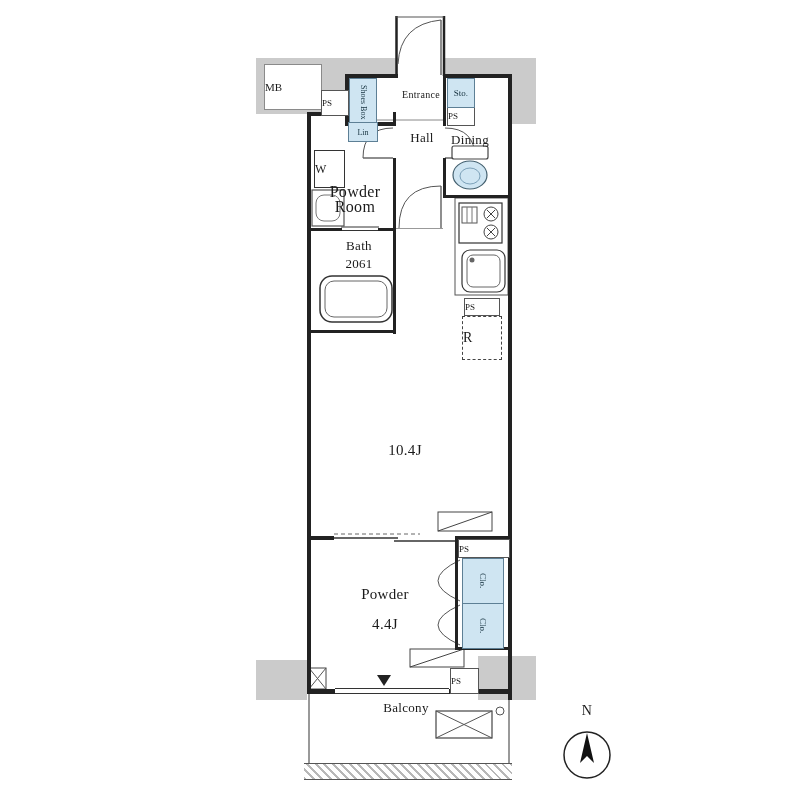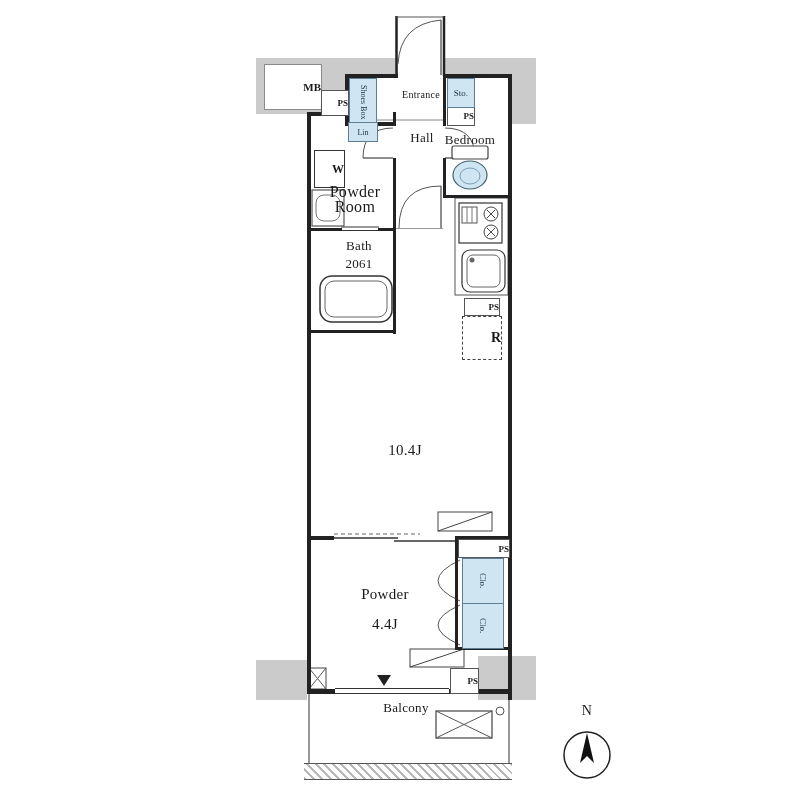--- a/index.html
+++ b/index.html
@@ -4,22 +4,22 @@
 <style>
   html,body{margin:0;padding:0;background:#fff;}
   #stage{position:relative;width:800px;height:800px;background:#ffffff;overflow:hidden;
          font-family:"Liberation Serif",serif;color:#1a1a1a;}
   .gray{position:absolute;background:#cbcbcb;}
   .wall{position:absolute;background:#222222;}
   .bluebox{position:absolute;background:#cfe5f2;border:1px solid #5d7f95;
            display:flex;align-items:center;justify-content:center;
            font-family:"Liberation Serif",serif;color:#16323f;}
   .whitebox{position:absolute;background:#ffffff;border:1px solid #555;
-            display:flex;align-items:center;justify-content:flex-end;
-            font-family:"Liberation Serif",serif;color:#1a1a1a;font-weight:bold;}
+            display:flex;align-items:center;justify-content:flex-start;
+            font-family:"Liberation Serif",serif;color:#1a1a1a;}
   .lbl{position:absolute;font-family:"Liberation Serif",serif;color:#1a1a1a;
        text-align:center;letter-spacing:0.3px;}
   .vtext{writing-mode:vertical-rl;}
   svg{position:absolute;left:0;top:0;}
   .hatch{position:absolute;background:repeating-linear-gradient(45deg,#b8b8b8 0 2px,#ffffff 2px 6px);
          border-top:1.5px solid #555;border-bottom:1.5px solid #555;}
 </style>
 </head>
 <body>
 
@@ -208,21 +208,21 @@
   <div class="whitebox" style="left:314px;top:150px;width:29px;height:36px;border:1.5px solid #333;font-size:12px">
       <span>W</span>
     </div>
 
   <div class="whitebox" style="left:462px;top:316px;width:38px;height:42px;border:1.5px dashed #444;font-size:14px">
       <span>R</span>
     </div>
 
   <div class="lbl" style="left:376px;top:89px;width:90px;font-size:10px">Entrance</div>
   <div class="lbl" style="left:402px;top:130px;width:40px;font-size:13px">Hall</div>
-  <div class="lbl" style="left:438px;top:132px;width:64px;font-size:13px">Bedroom</div>
+  <div class="lbl" style="left:438px;top:132px;width:64px;font-size:13px">Dining</div>
   <div class="lbl" style="left:327px;top:184px;width:56px;font-size:16px;line-height:15px">Powder Room</div>
   <div class="lbl" style="left:328px;top:238px;width:62px;font-size:13px">Bath</div>
   <div class="lbl" style="left:328px;top:256px;width:62px;font-size:13px">2061</div>
   <div class="lbl" style="left:350px;top:442px;width:110px;font-size:15px">10.4J</div>
   <div class="lbl" style="left:310px;top:586px;width:150px;font-size:15px">Powder</div>
   <div class="lbl" style="left:310px;top:616px;width:150px;font-size:15px">4.4J</div>
   <div class="lbl" style="left:356px;top:700px;width:100px;font-size:13px">Balcony</div>
   <div class="lbl" style="left:576px;top:703px;width:22px;font-size:14px">N</div>
 
   <div class="hatch" style="left:304px;top:763px;width:208px;height:15px"></div>

